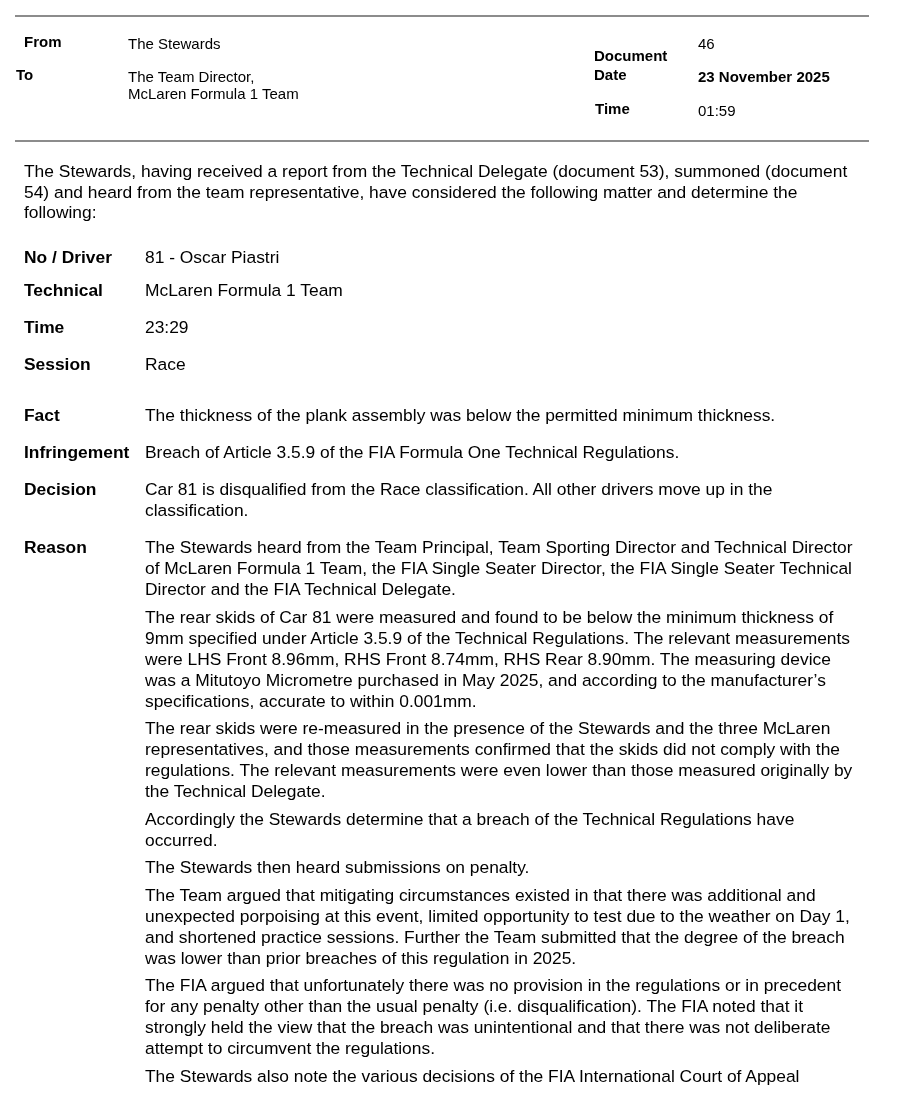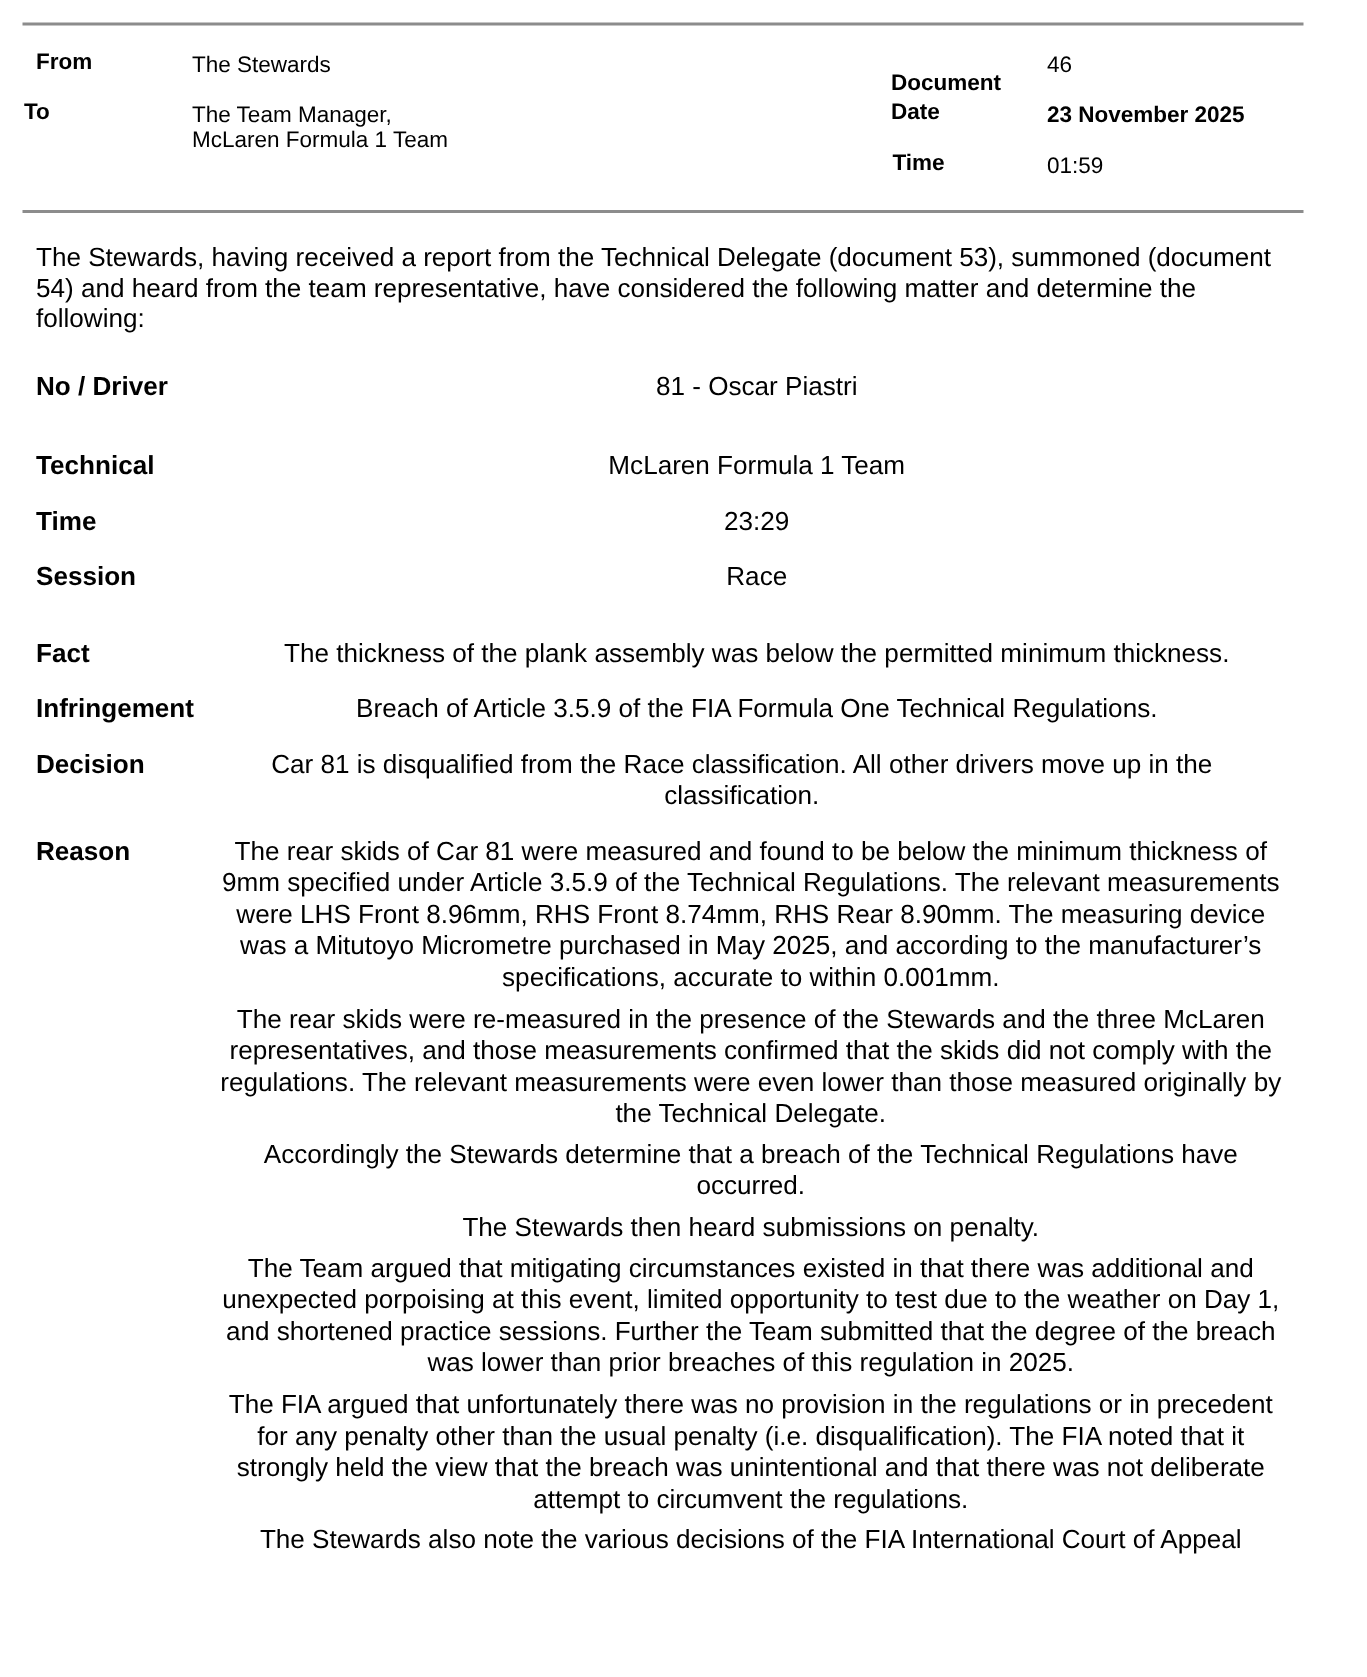--- a/index.html
+++ b/index.html
@@ -61,53 +61,52 @@
       flex: 0 0 121px;
       font-weight: bold;
       font-size: 17.4px;
       line-height: 21px;
       white-space: nowrap;
     }
     .field-value {
       flex: 1;
       font-size: 17.4px;
       line-height: 21px;
-      text-align: center;
     }
     .field-value p {
       margin: 0 0 6.5px 0;
     }
   </style>
 </head>
 <body>
 
 <div class="rule top"></div>
 
 <div class="hdr-label" style="left:24px; top:33px;">From</div>
 <div class="hdr-value" style="left:128px; top:35px;">The Stewards</div>
 
 <div class="hdr-label" style="left:16px; top:66px;">To</div>
-<div class="hdr-value" style="left:128px; top:68px;">The Team Manager,</div>
+<div class="hdr-value" style="left:128px; top:68px;">The Team Director,</div>
 <div class="hdr-value" style="left:128px; top:85px;">McLaren Formula 1 Team</div>
 
 <div class="hdr-label" style="left:594px; top:33px;margin-top:14px;">Document</div>
 <div class="hdr-value" style="left:698px; top:35px;">46</div>
 
 <div class="hdr-label" style="left:594px; top:66px;">Date</div>
 <div class="hdr-value" style="left:698px; top:68px;font-weight:bold;">23 November 2025</div>
 
 <div class="hdr-label" style="left:595px; top:100px;">Time</div>
 <div class="hdr-value" style="left:698px; top:102px;">01:59</div>
 
 <div class="rule bottom"></div>
 
 <div class="intro">The Stewards, having received a report from the Technical Delegate (document 53), summoned (document 54) and heard from the team representative, have considered the following matter and determine the following:</div>
 
 <div class="fields">
-  <div class="field-row" style="margin-bottom:32px;">
+  <div class="field-row" style="margin-bottom:12px;">
     <div class="field-label">No / Driver</div>
     <div class="field-value">81 - Oscar Piastri</div>
   </div>
   <div class="field-row" style="margin-bottom:16px;">
     <div class="field-label">Technical</div>
     <div class="field-value">McLaren Formula 1 Team</div>
   </div>
   <div class="field-row" style="margin-bottom:16px;">
     <div class="field-label">Time</div>
     <div class="field-value">23:29</div>
@@ -124,20 +123,21 @@
     <div class="field-label">Infringement</div>
     <div class="field-value">Breach of Article 3.5.9 of the FIA Formula One Technical Regulations.</div>
   </div>
   <div class="field-row" style="margin-bottom:16px;">
     <div class="field-label">Decision</div>
     <div class="field-value" style="padding-right:20px;">Car 81 is disqualified from the Race classification. All other drivers move up in the classification.</div>
   </div>
   <div class="field-row">
     <div class="field-label">Reason</div>
     <div class="field-value" style="padding-right:8px;">
+      <p>The Stewards heard from the Team Principal, Team Sporting Director and Technical Director of McLaren Formula 1 Team, the FIA Single Seater Director, the FIA Single Seater Technical Director and the FIA Technical Delegate.</p>
       <p>The rear skids of Car 81 were measured and found to be below the minimum thickness of 9mm specified under Article 3.5.9 of the Technical Regulations. The relevant measurements were LHS Front 8.96mm, RHS Front 8.74mm, RHS Rear 8.90mm. The measuring device was a Mitutoyo Micrometre purchased in May 2025, and according to the manufacturer’s specifications, accurate to within 0.001mm.</p>
       <p>The rear skids were re-measured in the presence of the Stewards and the three McLaren representatives, and those measurements confirmed that the skids did not comply with the regulations. The relevant measurements were even lower than those measured originally by the Technical Delegate.</p>
       <p>Accordingly the Stewards determine that a breach of the Technical Regulations have occurred.</p>
       <p>The Stewards then heard submissions on penalty.</p>
       <p>The Team argued that mitigating circumstances existed in that there was additional and unexpected porpoising at this event, limited opportunity to test due to the weather on Day 1, and shortened practice sessions. Further the Team submitted that the degree of the breach was lower than prior breaches of this regulation in 2025.</p>
       <p>The FIA argued that unfortunately there was no provision in the regulations or in precedent for any penalty other than the usual penalty (i.e. disqualification). The FIA noted that it strongly held the view that the breach was unintentional and that there was not deliberate attempt to circumvent the regulations.</p>
       <p style="white-space:nowrap;">The Stewards also note the various decisions of the FIA International Court of Appeal</p>
     </div>
   </div>
 </div>

